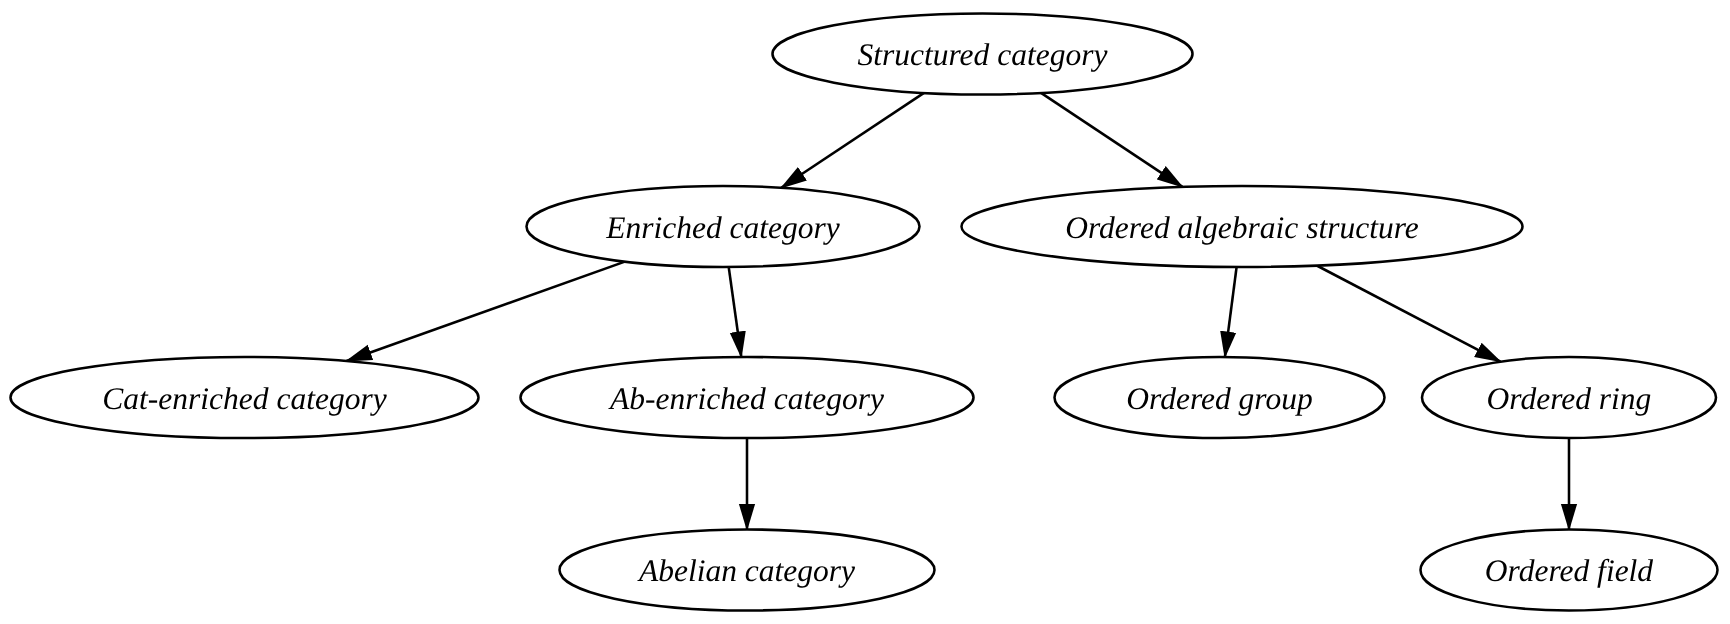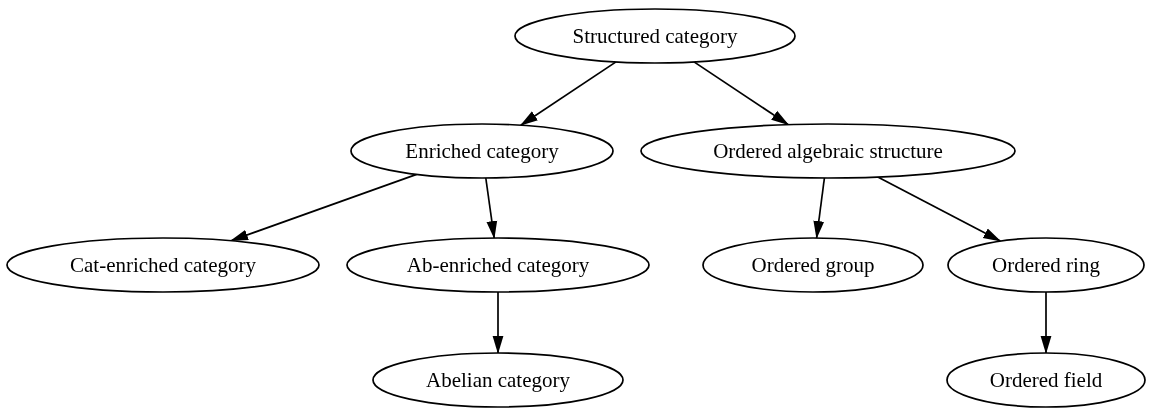--- a/index.html
+++ b/index.html
@@ -6,20 +6,21 @@
     margin: 0;
     padding: 0;
     background: #ffffff;
   }
   .diagram-wrap {
     width: 1147px;
     height: 416px;
     position: relative;
     background: #ffffff;
     overflow: hidden;
+    font-style: italic;
   }
   svg {
     display: block;
     font-family: "Liberation Serif", "DejaVu Serif", serif;
   }
   .node-label {
     font-size: 21px;
     font-family: "Liberation Serif", "DejaVu Serif", serif;
   }
 </style>

